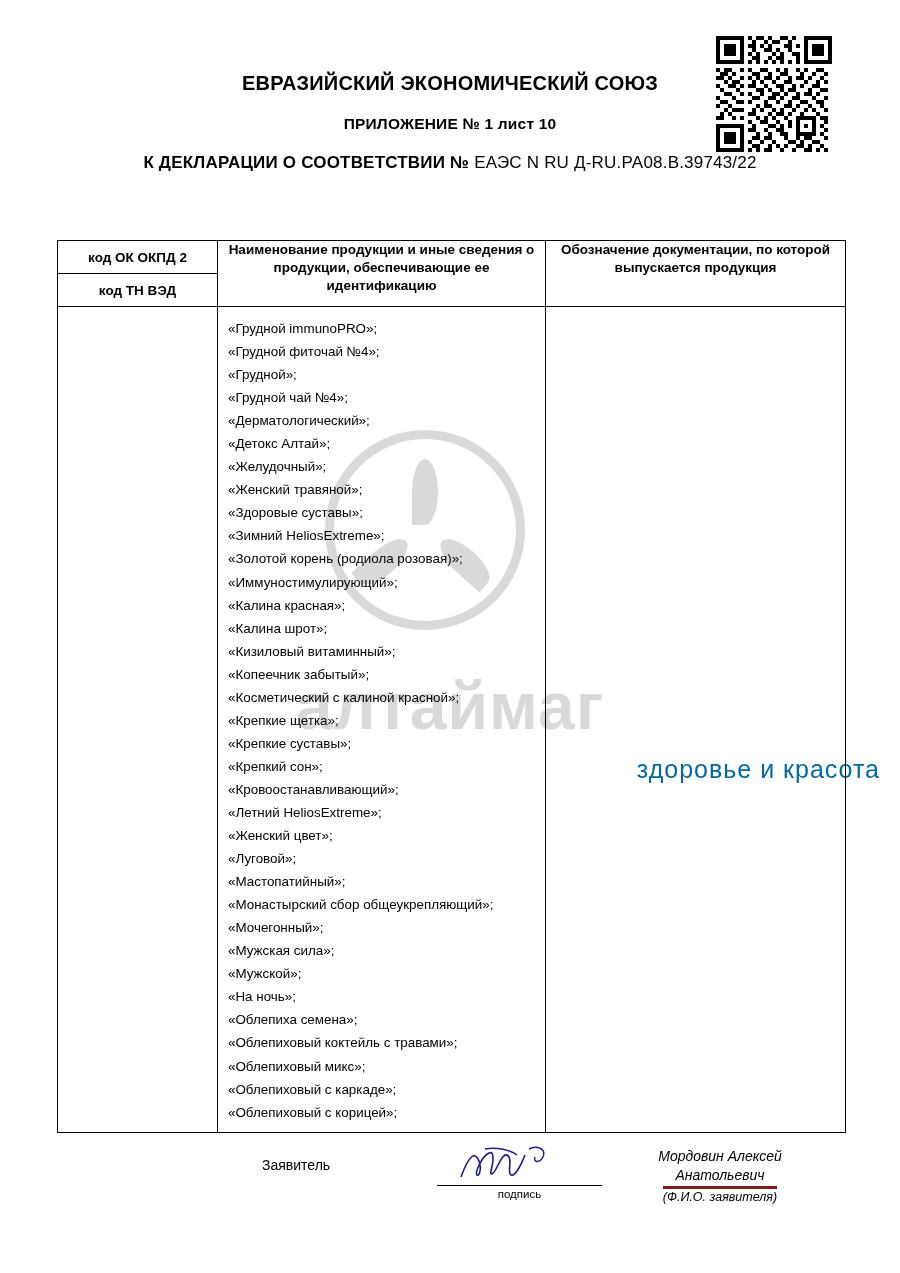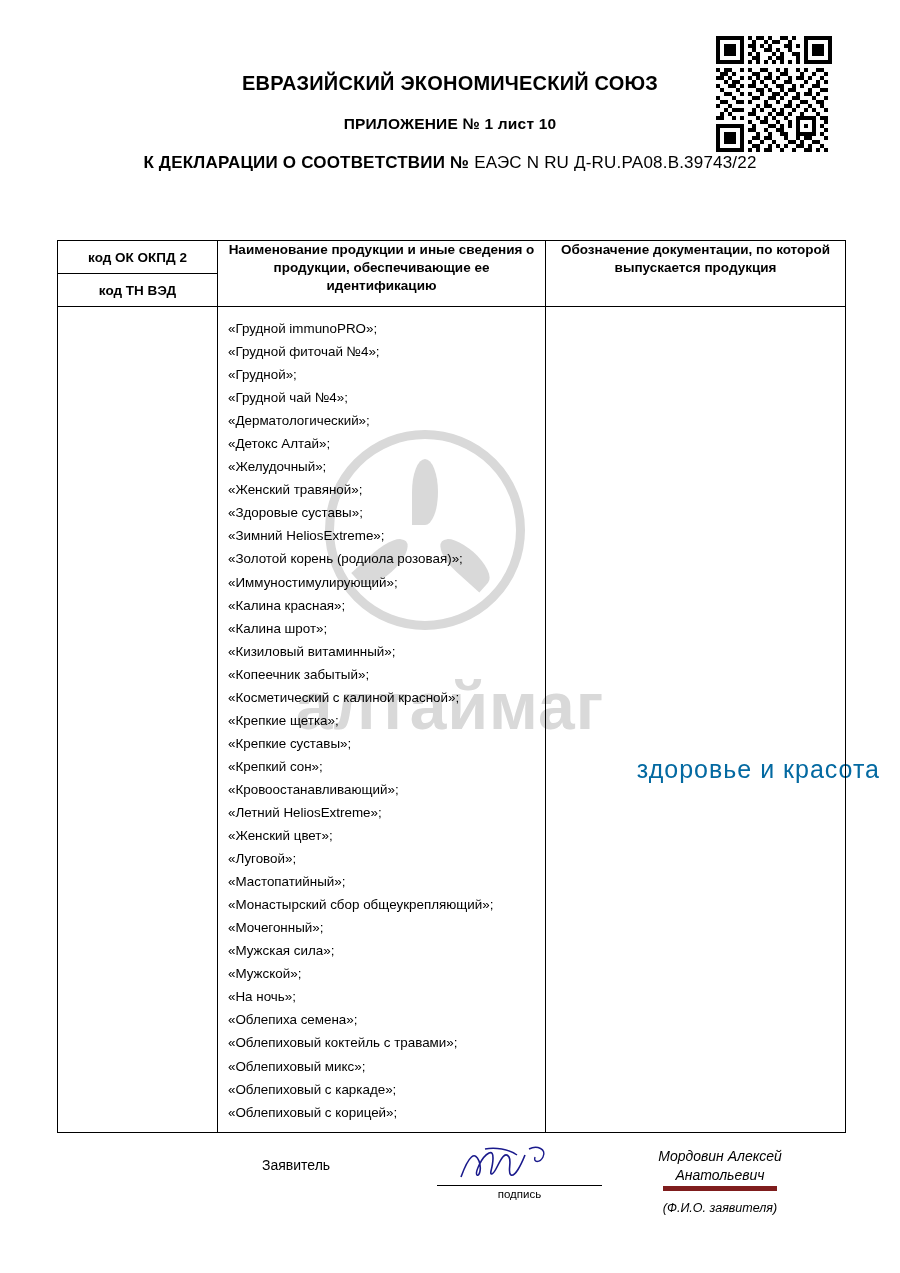--- a/index.html
+++ b/index.html
@@ -200,23 +200,23 @@
     width: 230px;
     text-align: center;
     font-style: italic;
   }
   .f-name {
     font-size: 14px;
     line-height: 1.35;
   }
   .f-name-cap {
     font-size: 12.5px;
-    border-top: 5px solid #7f1d1d;
+    border-top: 3px solid #7f1d1d;
     display: inline-block;
-    padding-top: 10px;
+    padding-top: 1px;
     margin-top: 1px;
   }
 </style>
 </head>
 <body>
 
 <div class="page">
 
   <div class="qr-wrap">
     <svg width="116" height="116" viewBox="0 0 29 29" shape-rendering="crispEdges">

